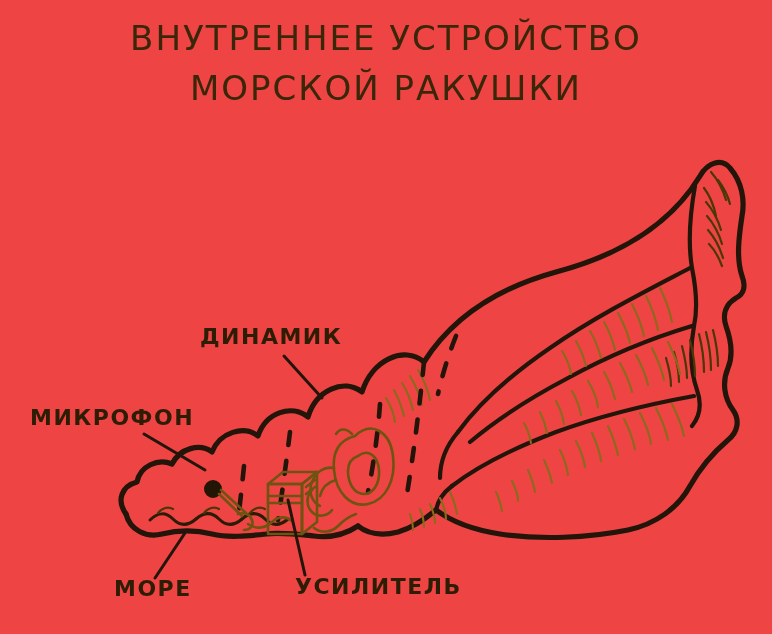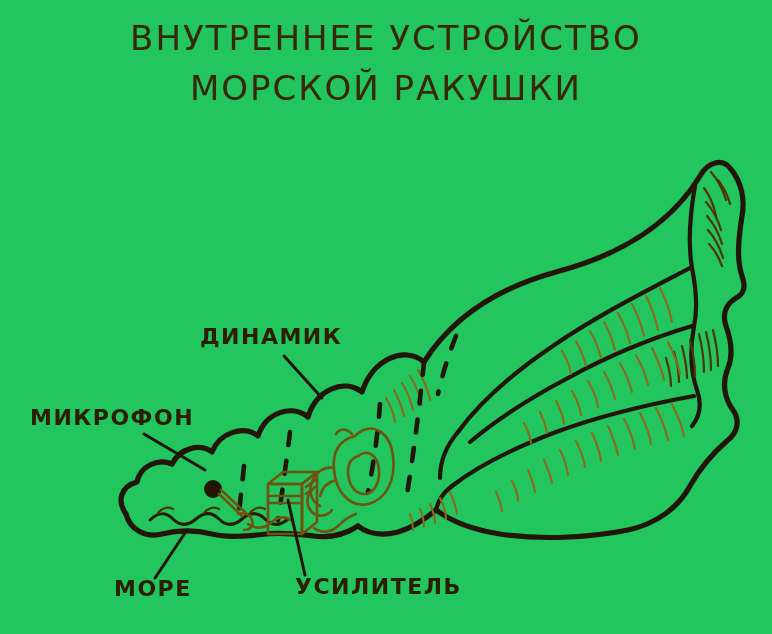--- a/index.html
+++ b/index.html
@@ -8,21 +8,21 @@
     padding: 0;
     background: #f7e0a6;
   }
   body {
     font-family: "DejaVu Sans", sans-serif;
   }
   #stage {
     position: relative;
     width: 772px;
     height: 634px;
-    background: #22c55e;
+    background: #ef4444;
     overflow: hidden;
   }
   #stage svg {
     position: absolute;
     left: 0;
     top: 0;
     width: 772px;
     height: 634px;
   }
   .title-text {

